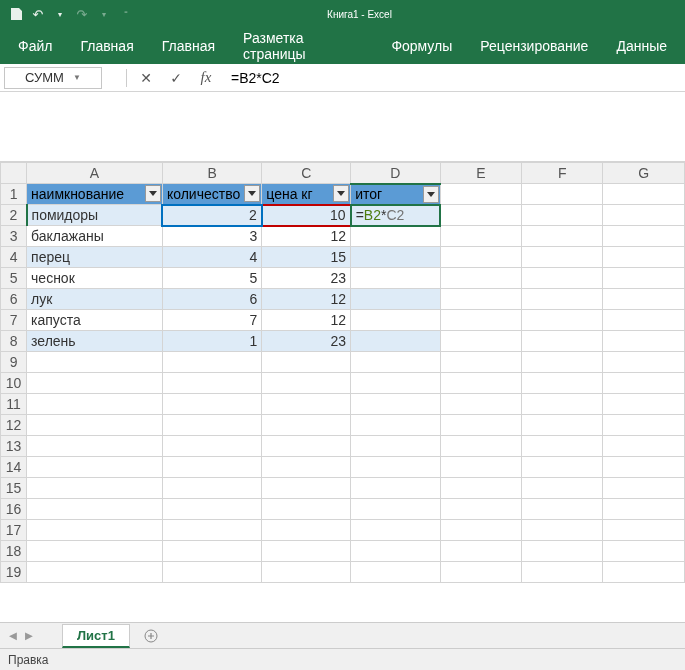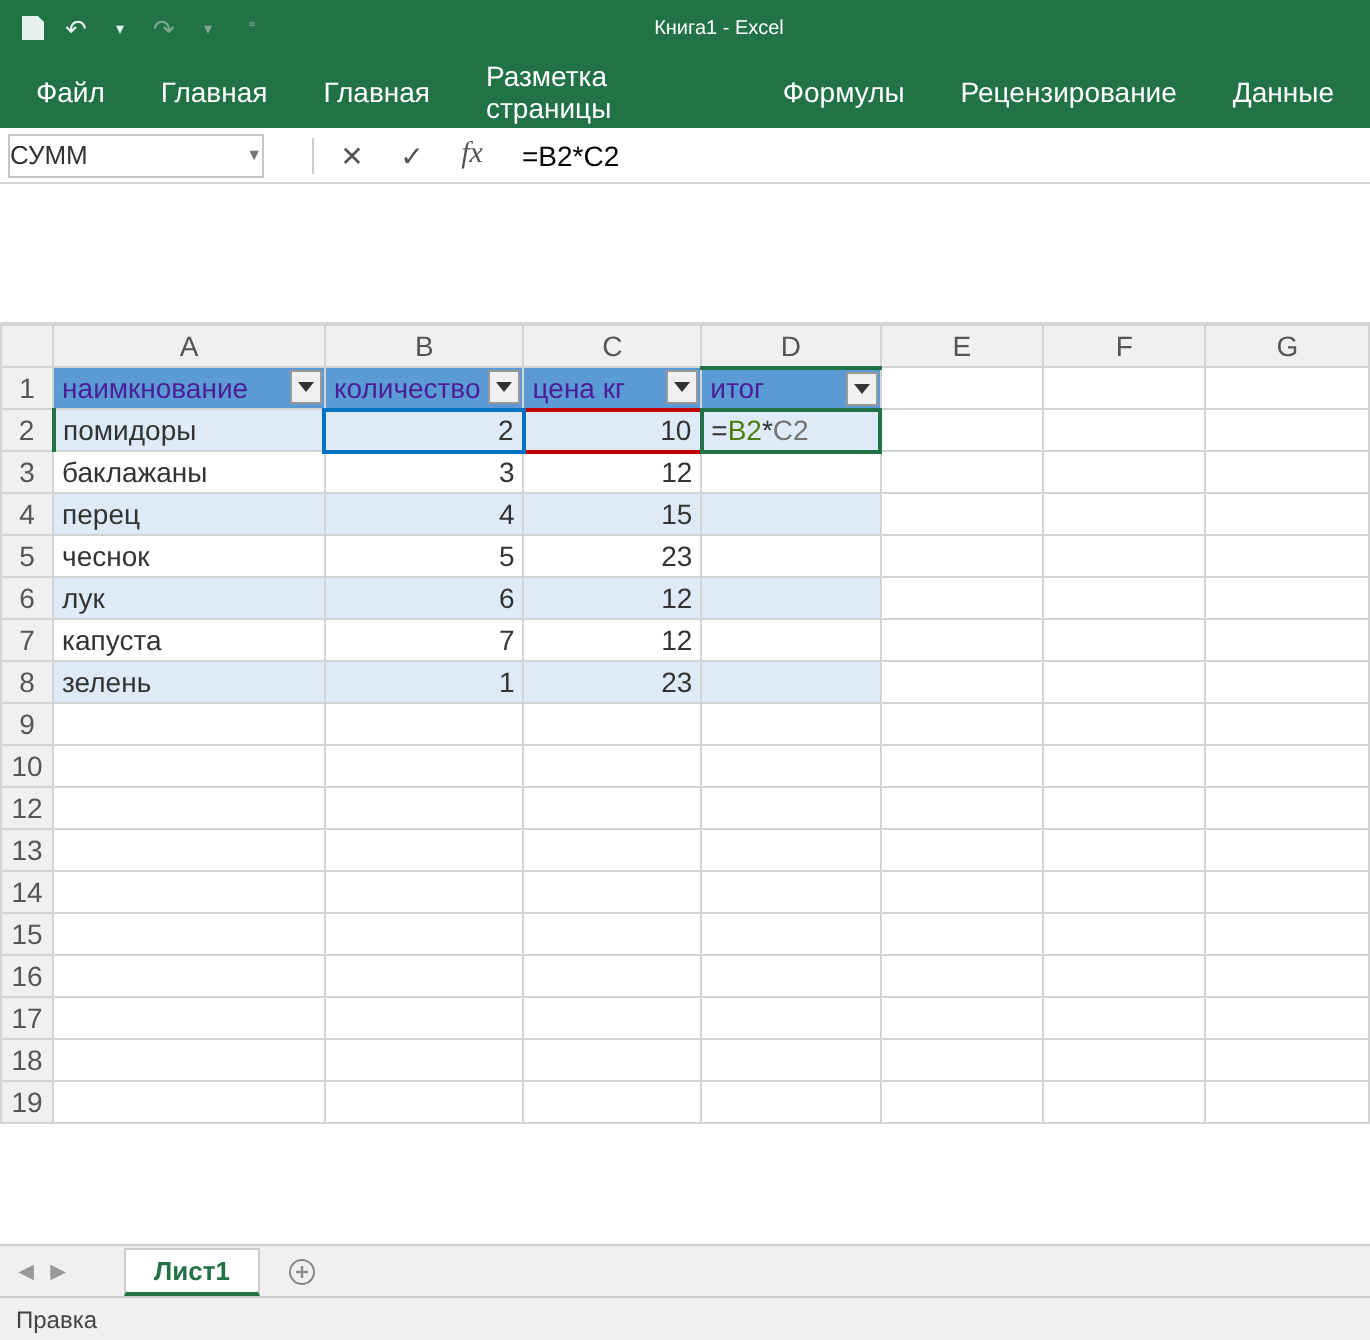--- a/index.html
+++ b/index.html
@@ -5,36 +5,36 @@
   * { box-sizing: border-box; margin: 0; padding: 0; font-family: "Segoe UI", Tahoma, sans-serif; }
   body { width: 685px; height: 670px; background: #fff; overflow: hidden; font-size: 13px; color: #333; }
   .titlebar { height: 28px; background: #217346; display: flex; align-items: center; color: #fff; }
   .qat { display: flex; align-items: center; gap: 6px; padding-left: 8px; }
   .qat .icon { width: 16px; height: 16px; display: flex; align-items: center; justify-content: center; color: #fff; opacity: 0.9; }
   .qat .dim { opacity: 0.4; }
   .titlebar .title { flex: 1; text-align: center; font-size: 10px; }
   .ribbon-tabs { height: 36px; background: #217346; display: flex; align-items: center; gap: 0; padding: 0 4px; color: #fff; }
   .ribbon-tabs .tab { padding: 8px 14px; font-size: 14px; cursor: pointer; }
   .formula-row { height: 28px; border-bottom: 1px solid #d4d4d4; display: flex; align-items: center; background: #fff; }
-  .name-box { width: 128px; height: 22px; border: 1px solid #c6c6c6; margin: 10px 4px; display: flex; align-items: center; padding: 0 0; font-size: 13px; color: #333; justify-content: space-between; }
+  .name-box { width: 98px; height: 22px; border: 1px solid #c6c6c6; margin: 10px 4px; display: flex; align-items: center; padding: 0 20px; font-size: 13px; color: #333; justify-content: space-between; }
   .name-box .dd { font-size: 8px; color: #777; }
   .fx-area { display: flex; align-items: center; gap: 8px; margin-left: 20px; color: #555; }
   .fx-btn { width: 22px; height: 22px; display: flex; align-items: center; justify-content: center; font-size: 14px; color: #555; }
   .fx-btn.fx { font-style: italic; font-family: "Times New Roman", serif; font-size: 15px; }
   .formula-input { border: none; outline: none; margin-left: 14px; font-size: 14px; width: 300px; }
   .formula-drop { height: 70px; border-bottom: 1px solid #d4d4d4; background: #fff; }
   .grid-wrap { position: relative; overflow: hidden; }
   table.grid { border-collapse: collapse; table-layout: fixed; }
   table.grid th, table.grid td { border: 1px solid #d4d4d4; height: 21px; font-size: 14px; font-weight: normal; }
   table.grid th.colhdr { background: #f0f0f0; color: #555; text-align: center; width: 96px; }
   table.grid th.rowhdr { background: #f0f0f0; color: #555; text-align: center; width: 28px; }
   table.grid th.corner { background: #f0f0f0; width: 28px; }
   table.grid td { padding: 0 4px; background: #fff; }
   .colA { width: 140px; } .colB { width: 100px; } .colC { width: 95px; } .colD { width: 95px; }
-  .tblhdr { background: #5b9bd5 !important; color: #4c1d95; font-weight: normal; position: relative; padding-right: 18px !important; }
+  .tblhdr { background: #5b9bd5 !important; color: #000000; font-weight: normal; position: relative; padding-right: 18px !important; }
   .band { background: #deebf7 !important; }
   .txt-r { text-align: right; }
   .filter-btn { position: absolute; right: 1px; top: 1px; width: 16px; height: 17px; background: #f0f0f0; border: 1px solid #999; display: flex; align-items: center; justify-content: center; }
   .filter-btn::after { content: ""; border-left: 4px solid transparent; border-right: 4px solid transparent; border-top: 5px solid #333; }
   .ref-b { color: #4d7c0f; }
   .ref-c { color: #737373; }
   .active-cell { outline: 2px solid #217346; outline-offset: -1px; }
   .sel-b { border-top: 2px solid #0070c0 !important; border-bottom: 2px solid #0070c0 !important; border-left: 2px solid #0070c0 !important; border-right: 2px solid #0070c0 !important; }
   .sel-c { border-top: 2px solid #c00000 !important; border-bottom: 2px solid #c00000 !important; border-left: 2px solid #c00000 !important; border-right: 2px solid #c00000 !important; }
   .sheet-tabs { position: absolute; bottom: 22px; left: 0; right: 0; height: 26px; background: #f0f0f0; border-top: 1px solid #ccc; display: flex; align-items: center; }
@@ -208,20 +208,30 @@
           <th class="rowhdr">10</th>
           <td></td>
           <td></td>
           <td></td>
           <td></td>
           <td></td>
           <td></td>
           <td></td>
         </tr>
   <tr>
+          <th class="rowhdr">11</th>
+          <td></td>
+          <td></td>
+          <td></td>
+          <td></td>
+          <td></td>
+          <td></td>
+          <td></td>
+        </tr>
+  <tr>
           <th class="rowhdr">12</th>
           <td></td>
           <td></td>
           <td></td>
           <td></td>
           <td></td>
           <td></td>
           <td></td>
         </tr>
   <tr>

